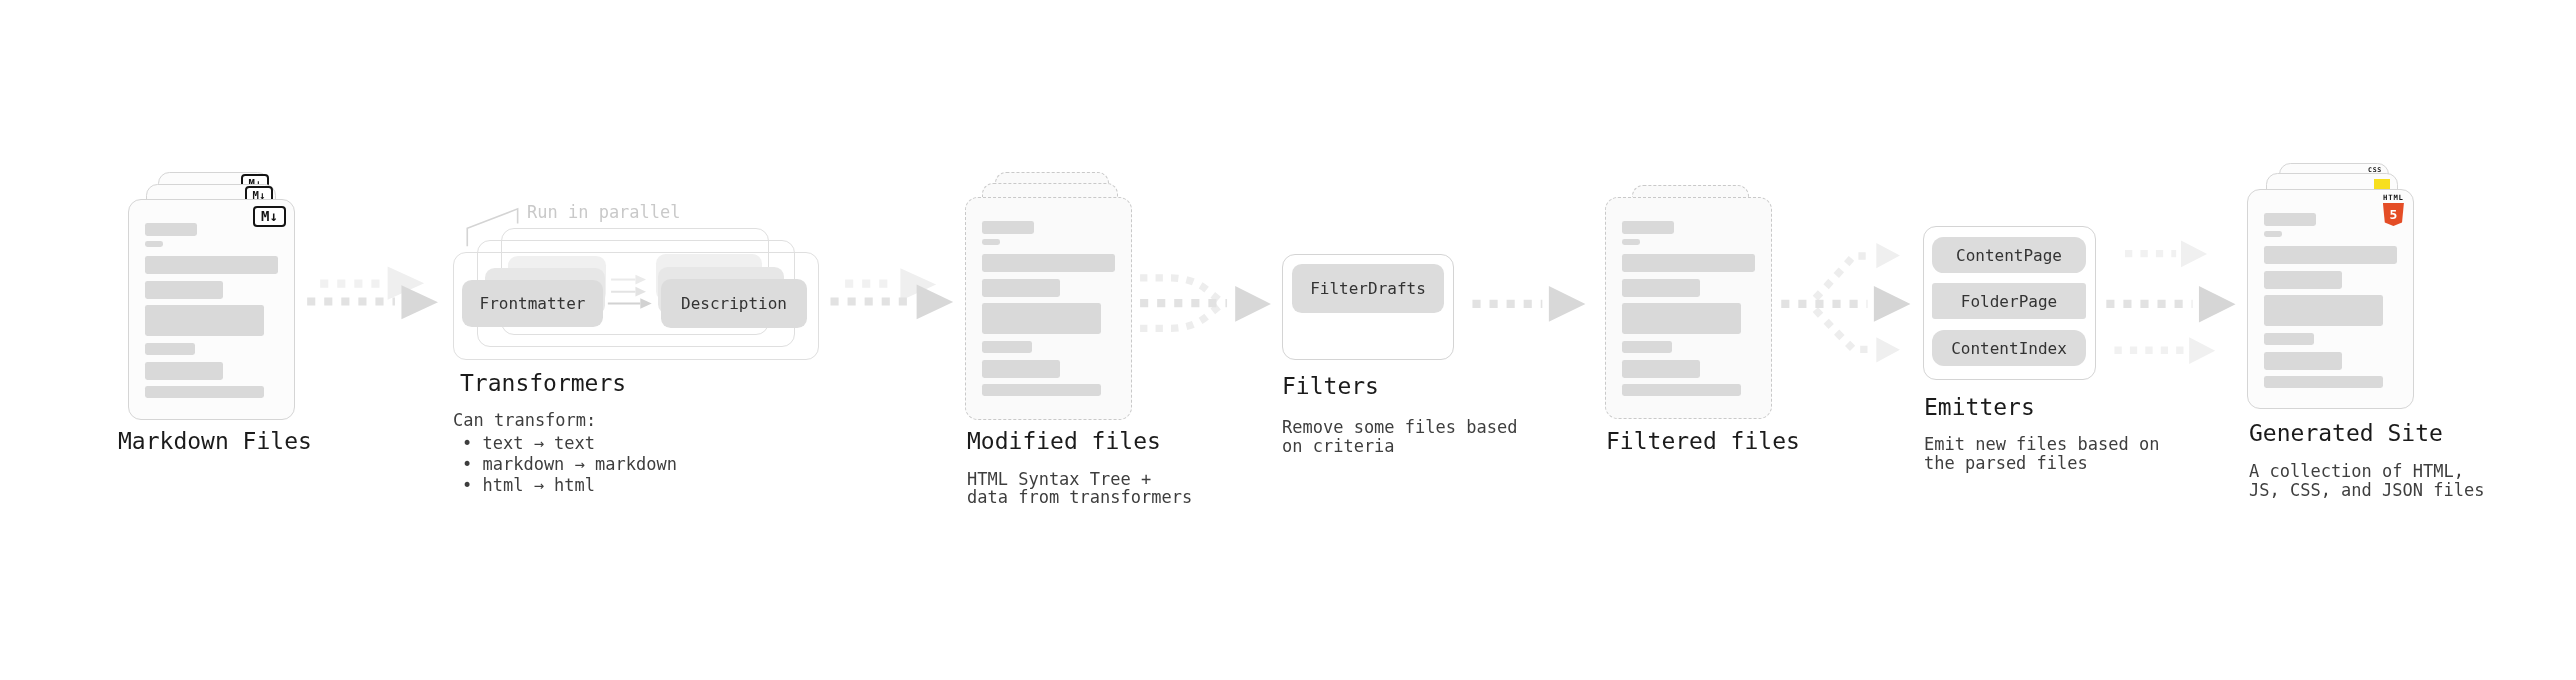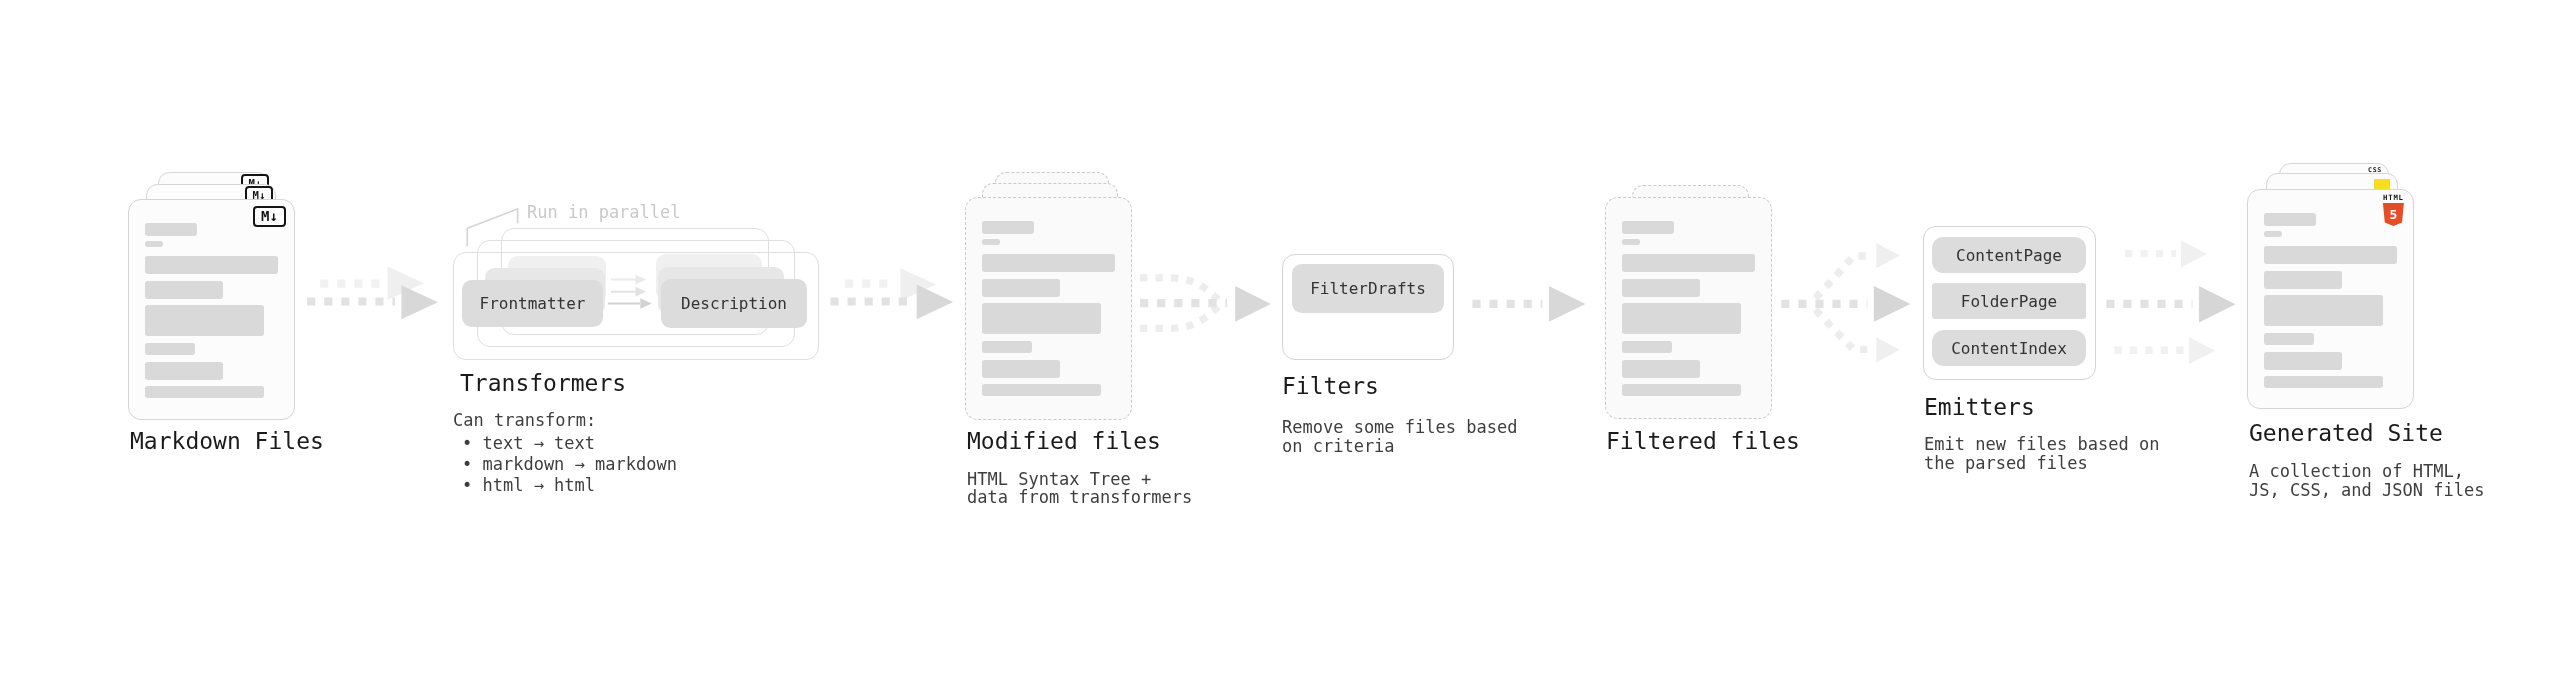--- a/index.html
+++ b/index.html
@@ -67,21 +67,21 @@
       <div class="badge-md" style="left:124px;top:5.7px;width:33px;height:21px;font-size:14px;">M↓</div>
     <div class="bar" style="width: 52px; height: 13px; margin-top: 23px;"></div>
         <div class="bar" style="width: 18px; height: 5.7px; margin-top: 4.9px;"></div>
         <div class="bar" style="width: 133px; height: 18px; margin-top: 9.8px;"></div>
         <div class="bar" style="width: 78px; height: 18px; margin-top: 6.5px;"></div>
         <div class="bar" style="width: 119px; height: 31px; margin-top: 6.5px;"></div>
         <div class="bar" style="width: 50px; height: 12.2px; margin-top: 6.5px;"></div>
         <div class="bar" style="width: 78px; height: 18px; margin-top: 6.5px;"></div>
         <div class="bar" style="width: 119px; height: 12.2px; margin-top: 6.5px;"></div>
       </div>
-    <h2 class="caption" style="left:130px;top:429px;margin:0;font-weight:normal;">Markdown Files</h2>
+    <h2 class="caption" style="left:118px;top:429px;margin:0;font-weight:normal;">Markdown Files</h2>
   </section>
 
   <section>
     <div class="annotation" style="left:527px;top:202px;">Run in parallel</div>
 
     <div class="tbox" style="left:501px;top:228px;width:268px;height:107px;z-index:1;"></div>
     <div class="tbox" style="left:477px;top:240px;width:318px;height:107px;z-index:2;"></div>
     <div class="tbox" style="left:453px;top:252px;width:366px;height:108px;z-index:3;"></div>
 
     <div class="chip echo2" style="left:508px;top:256px;width:98px;height:47px;z-index:4;"></div>

